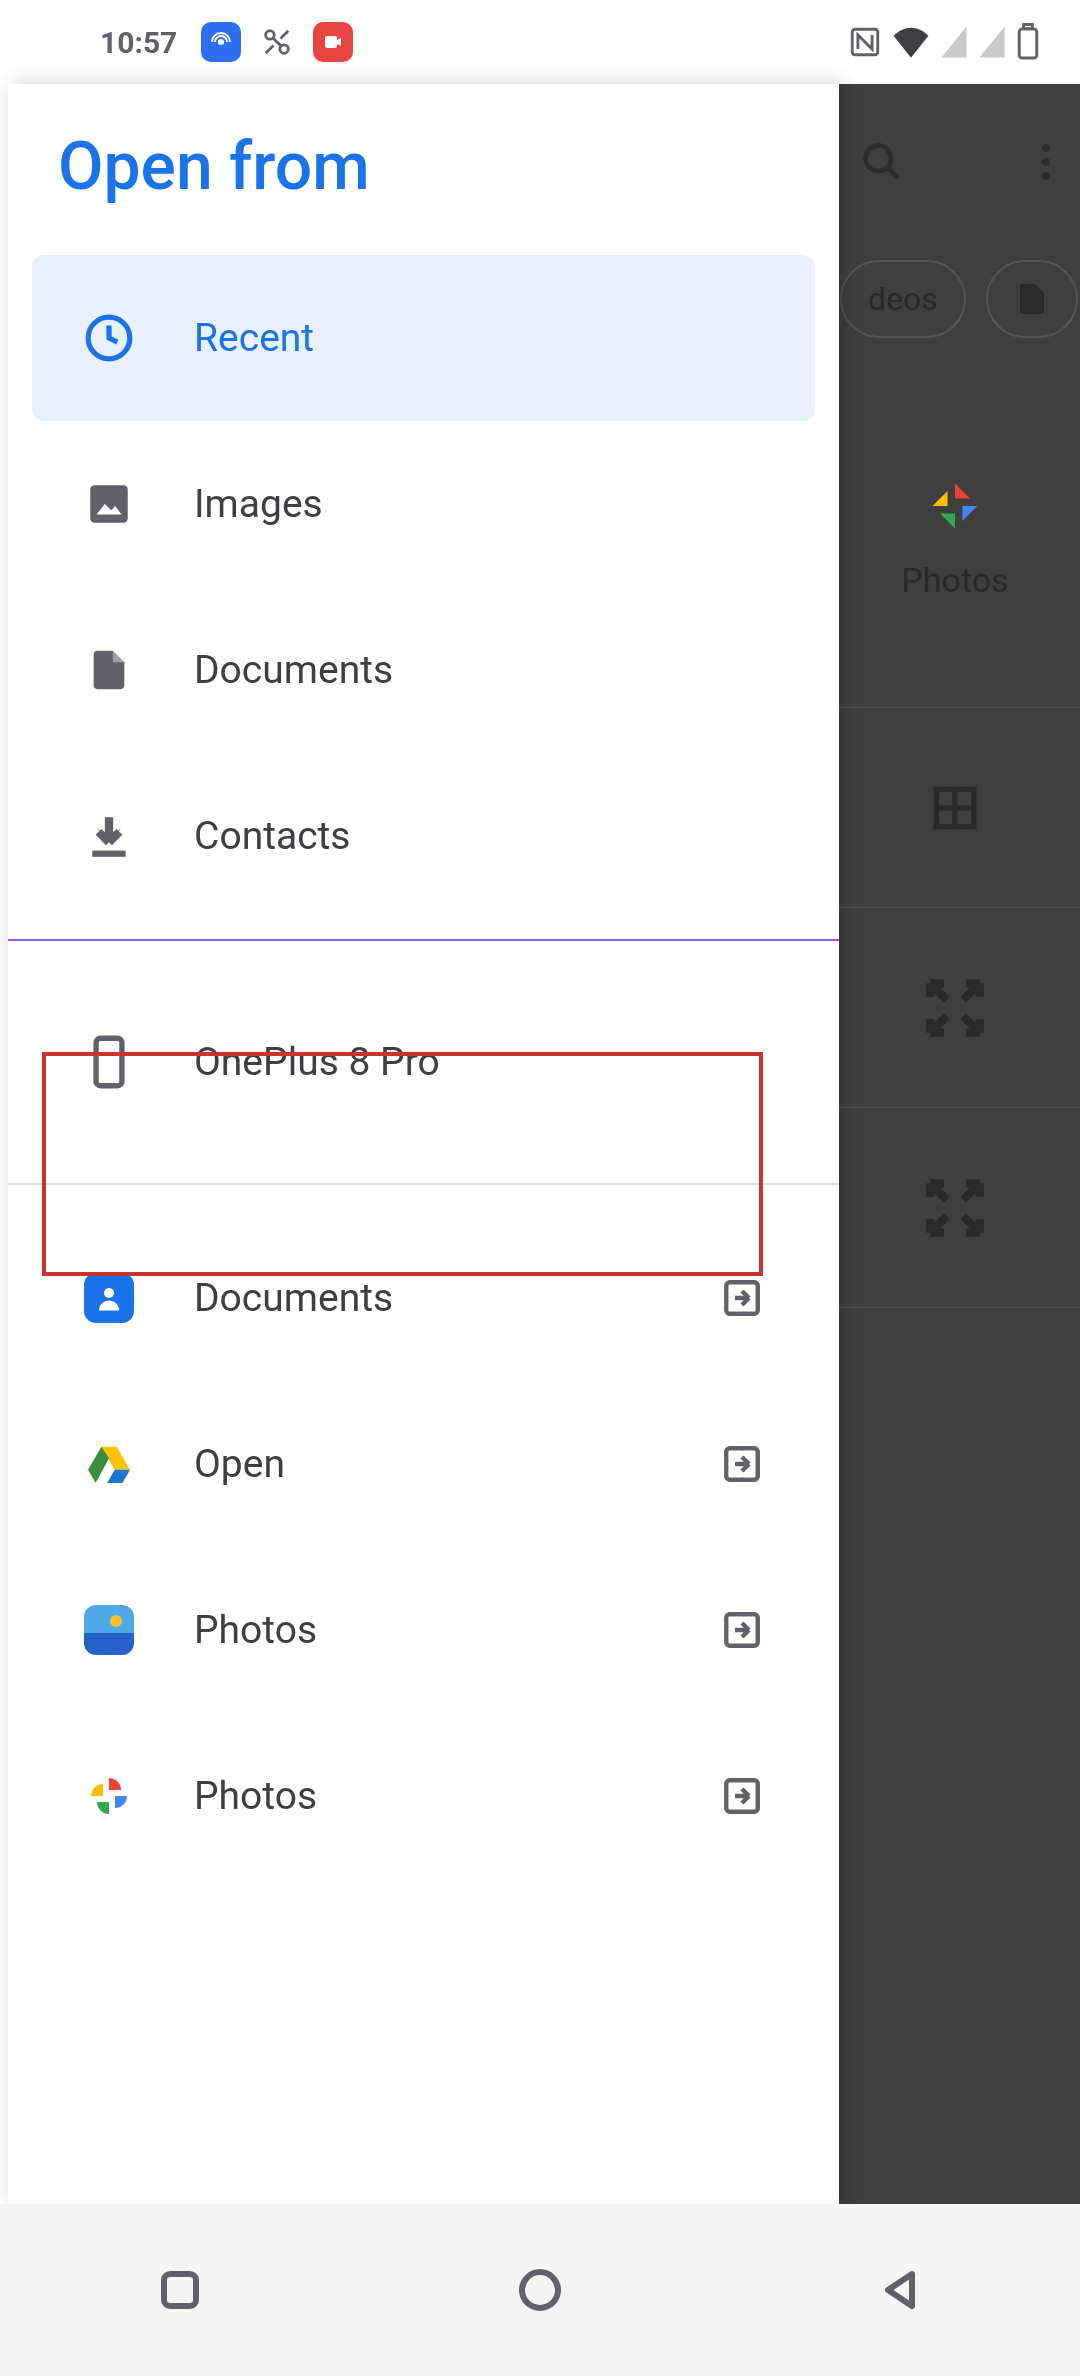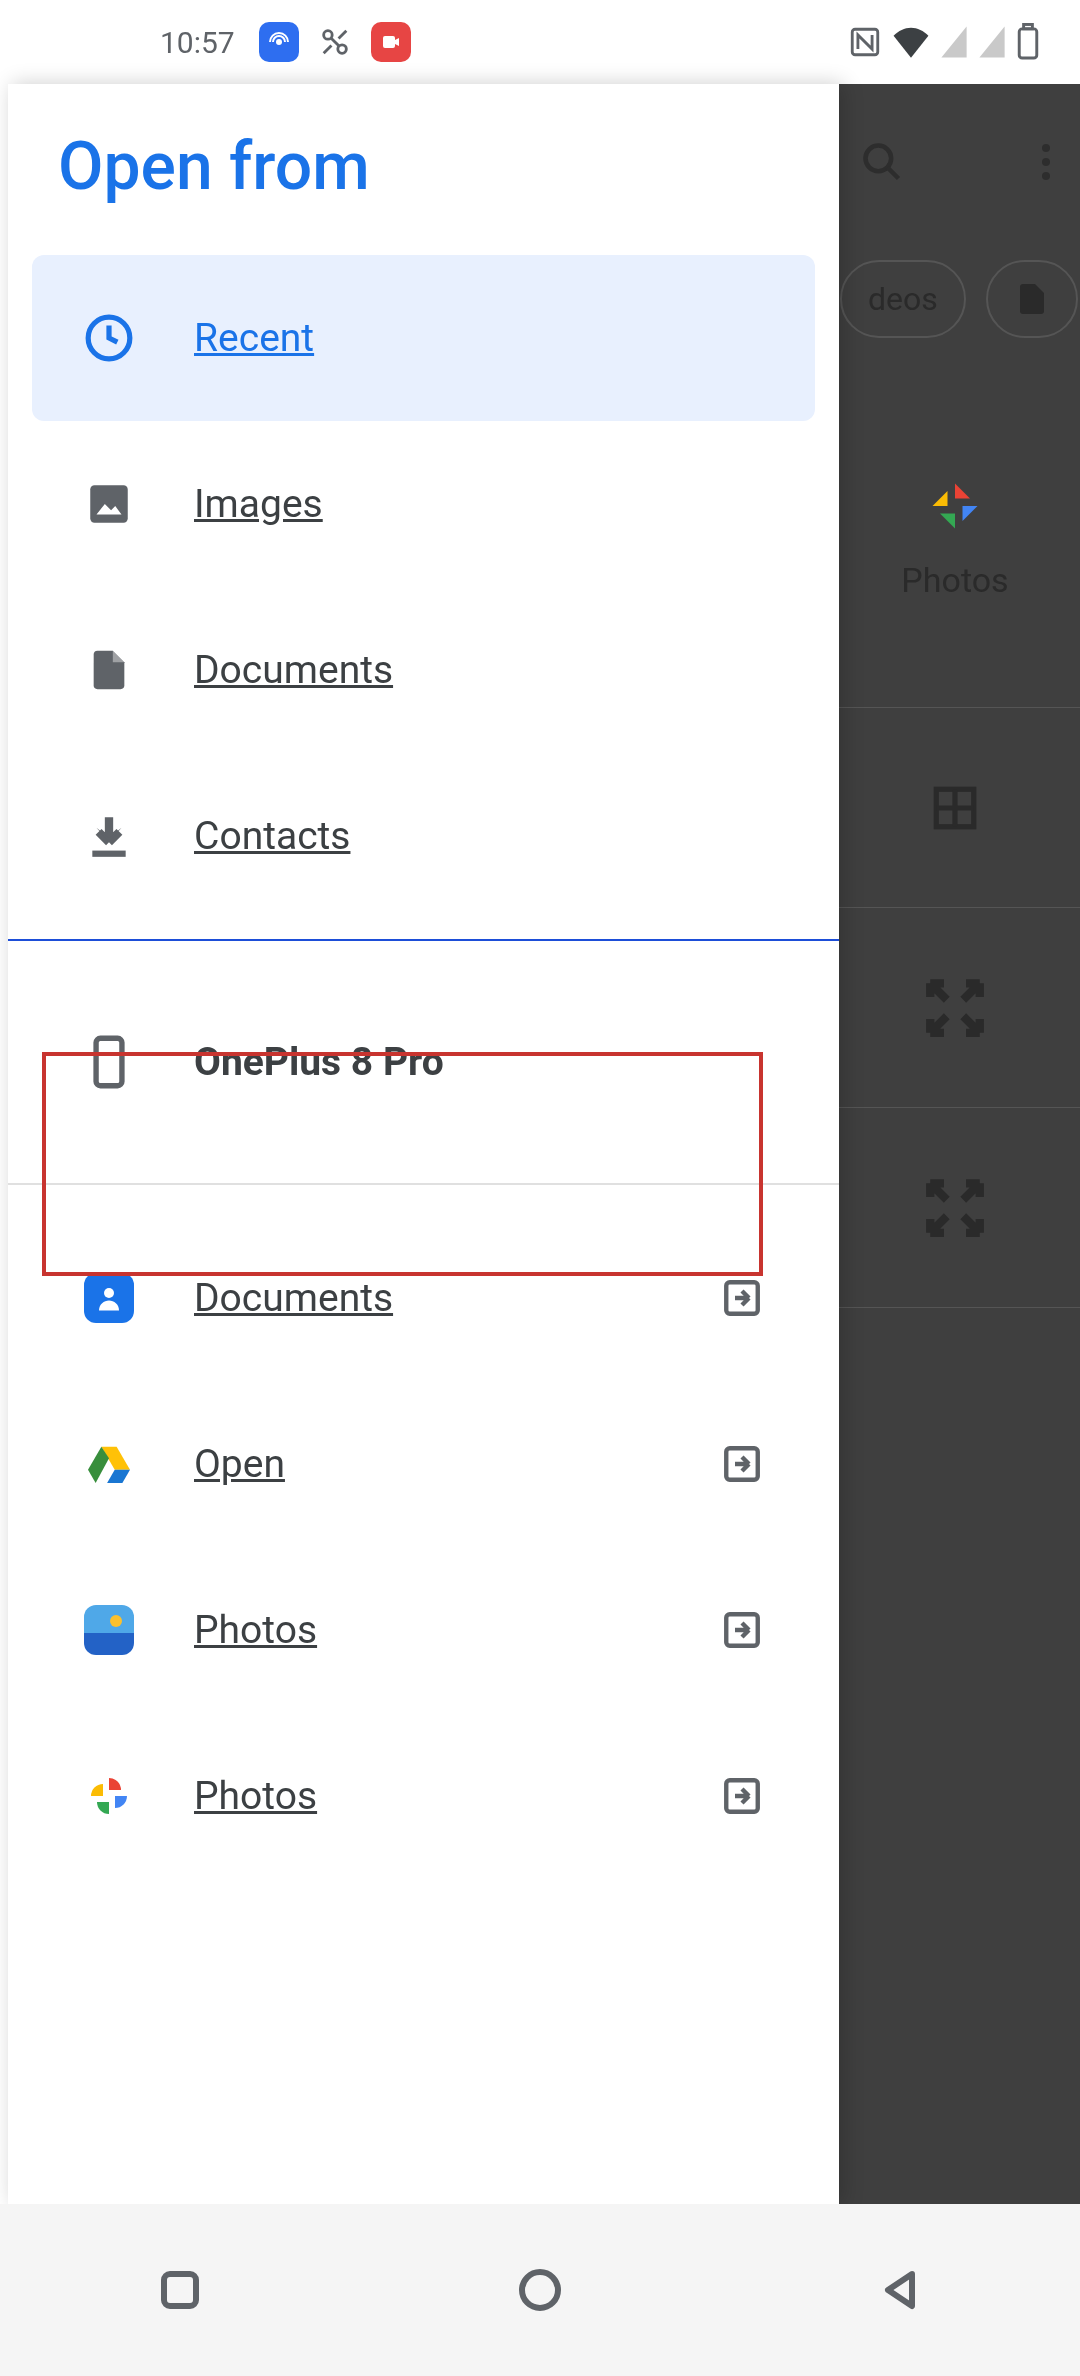--- a/index.html
+++ b/index.html
@@ -29,23 +29,23 @@
       background: #fff;
     }
     
     .status-left {
       display: flex;
       align-items: center;
       gap: 16px;
     }
     
     .status-time {
-      font-weight: 400;
+      font-weight: 700;
       color: #5f6368;
-      margin-left: 120px;
+      margin-left: 60px;
       margin-right: 8px;
       text-align: right;
     }
     
     .status-icon-box {
       width: 40px;
       height: 40px;
       border-radius: 10px;
       display: flex;
       align-items: center;
@@ -162,21 +162,20 @@
     .drawer-item {
       height: 166px;
       margin: 0 24px;
       padding: 0 52px;
       display: flex;
       align-items: center;
       gap: 60px;
       font-size: 39px;
       color: #3c4043;
       position: relative;
-      text-decoration: underline;
     }
     
     .drawer-item.selected {
       background: #e8f0fe;
       border-radius: 12px;
       color: #1a73e8;
     }
     
     .drawer-item.selected .drawer-icon {
       color: #1a73e8;
@@ -196,23 +195,22 @@
       flex: 1;
     }
     
     .drawer-exit-icon {
       width: 42px;
       height: 42px;
       color: #5f6368;
     }
     
     .device-section {
-      border-top: 2px solid #1d4ed8;
+      border-top: 2px solid #8b5cf6;
       border-bottom: 2px solid #e0e0e0;
-      font-weight: bold;
     }
     
     .highlight-box {
       position: absolute;
       border: 4px solid #c8342f;
       left: 34px;
       top: 968px;
       width: 721px;
       height: 224px;
       pointer-events: none;

